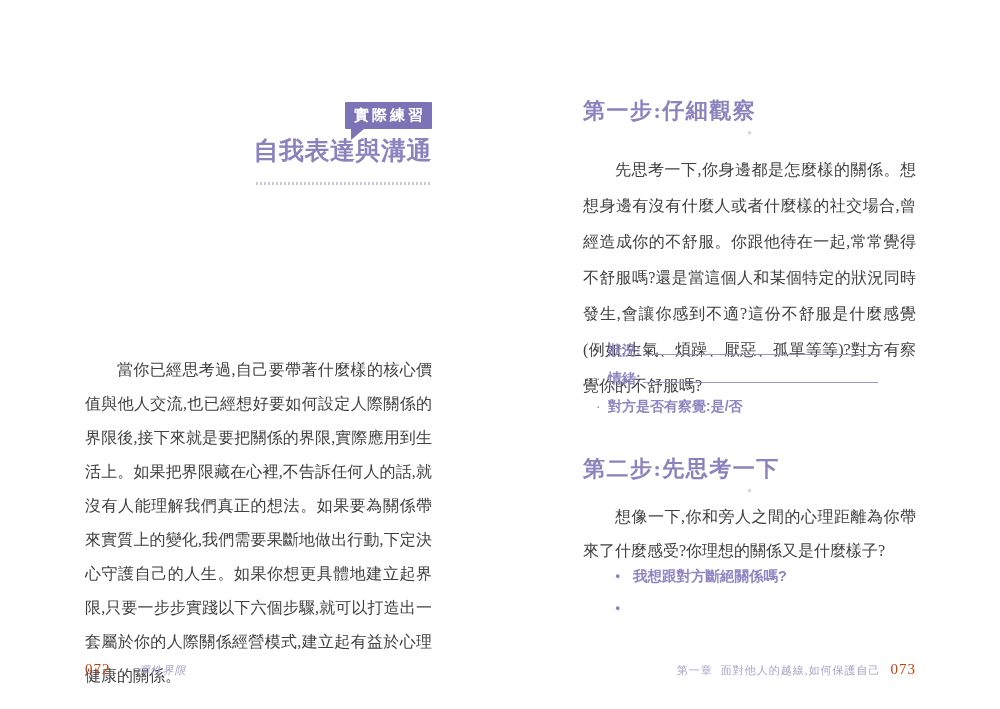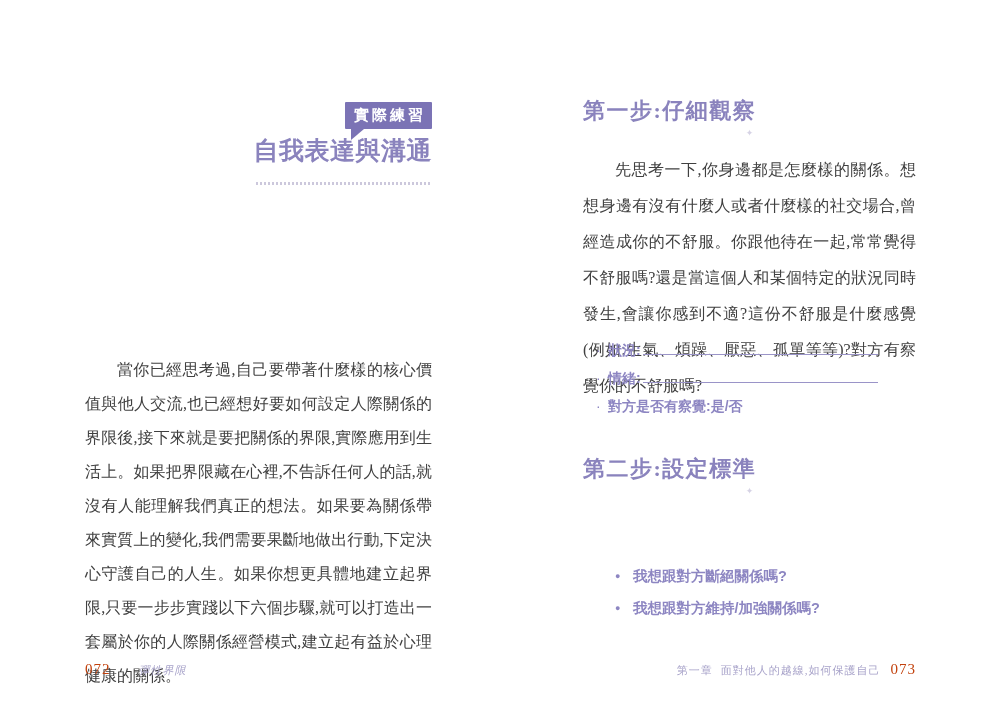--- a/index.html
+++ b/index.html
@@ -128,31 +128,31 @@
         <span class="form-dot">·</span>
         <span class="form-label">情緒:</span>
         <span class="fill-line"></span>
       </div>
       <div class="form-row">
         <span class="form-dot">·</span>
         <span class="form-label">對方是否有察覺:是/否</span>
       </div>
     </div>
 
-    <div class="section-heading" id="heading-2">第二步:設定標準</div>
+    <div class="section-heading" id="heading-2">第二步:先思考一下</div>
     <div class="ornament" id="ornament-2">✦</div>
+    <div class="body-par" id="right-par-2">想像一下,你和旁人之間的心理距離為你帶來了什麼感受?你理想的關係又是什麼樣子?</div>
 
     <div class="bullet-list">
       <div class="bullet-item">
         <span class="bullet-icon">●</span>
         <span>我想跟對方斷絕關係嗎?</span>
       </div>
       <div class="bullet-item">
         <span class="bullet-icon">●</span>
-        <span>我想跟對方維持/加強關係嗎?</span>
       </div>
     </div>
 
     <div class="footer" id="footer-right">
       <span class="footer-label">第一章</span><span class="footer-label">面對他人的越線,如何保護自己</span><span class="page-num">073</span>
     </div>
   </div>
 
 </div>
 

